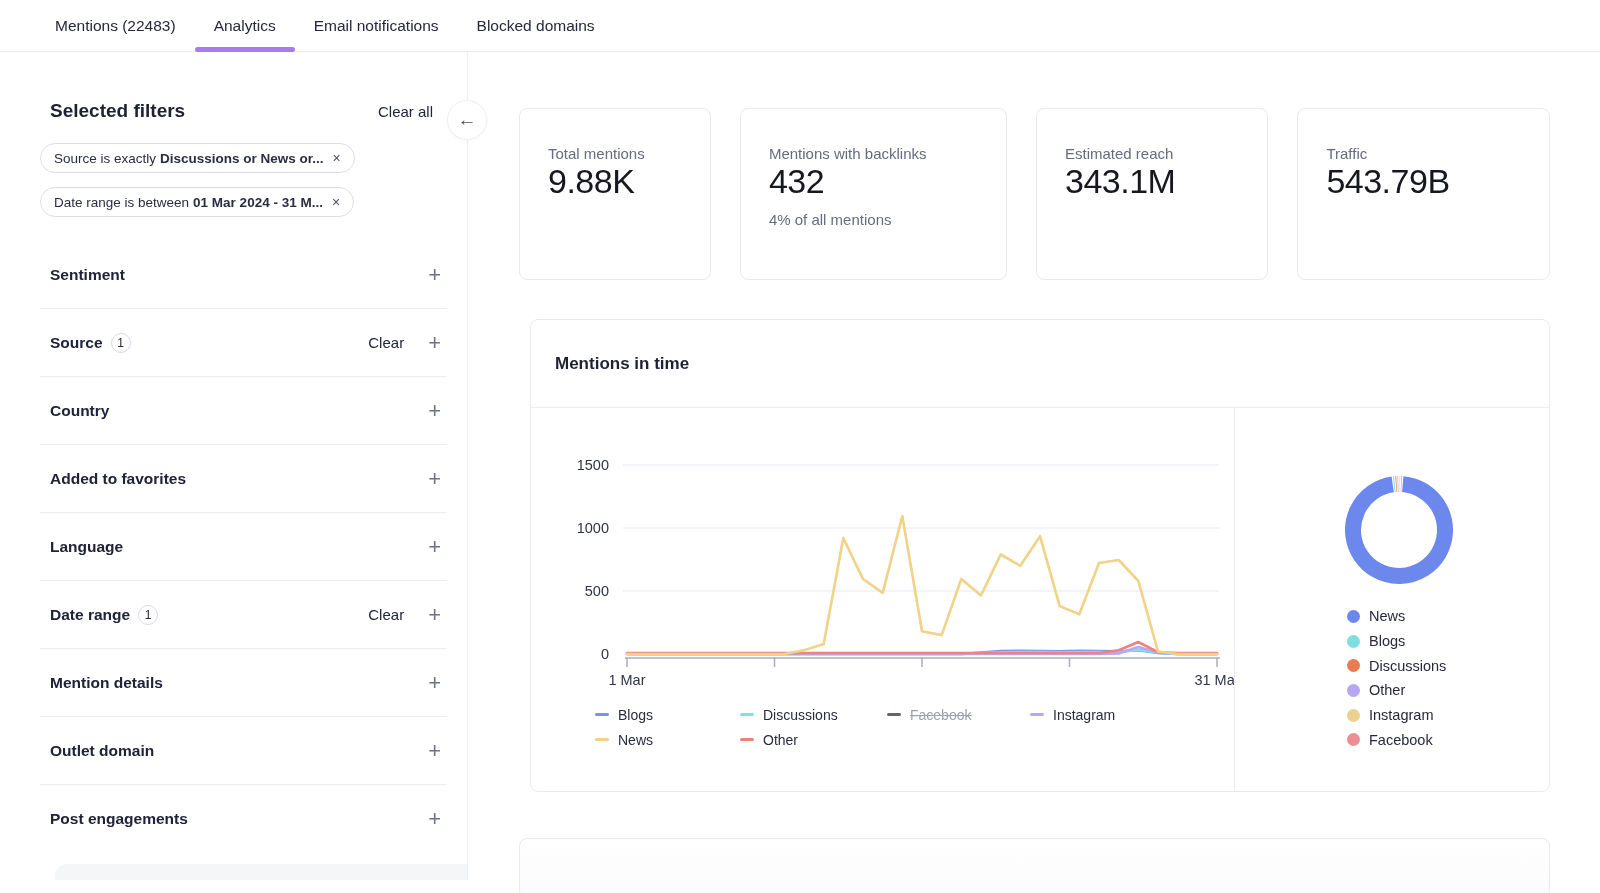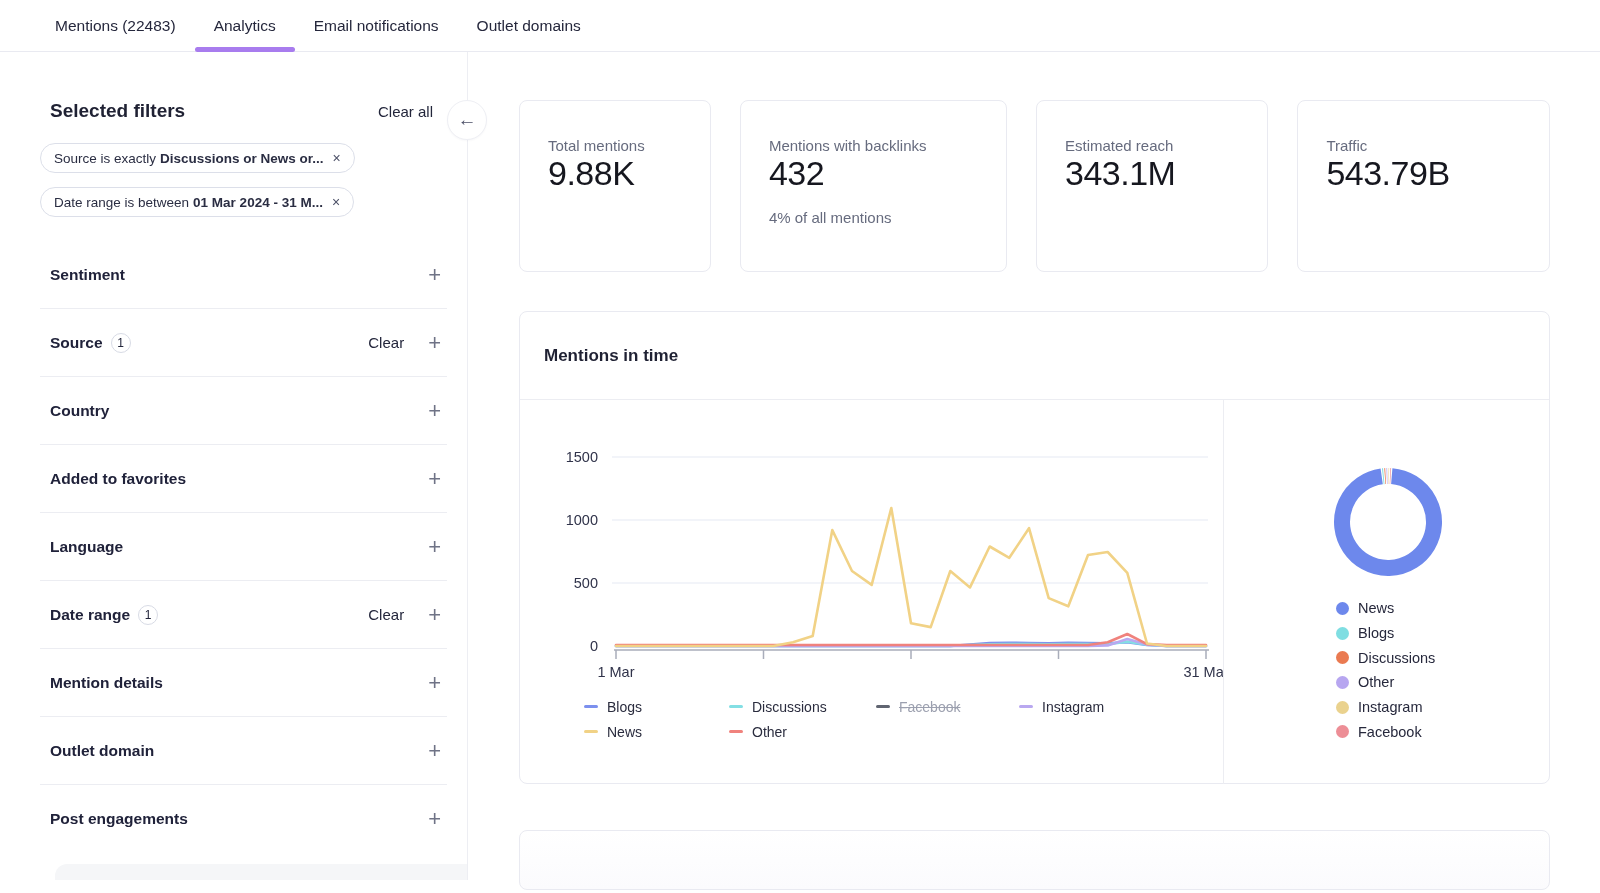--- a/index.html
+++ b/index.html
@@ -43,32 +43,32 @@
     margin-left:8px; border:1px solid #D8DBE5; border-radius:50%; font-size:12px;
     font-weight:400; color:#23263B; }
   .f-spacer { flex:1; }
   .f-clear { font-size:15px; color:#23263B; margin-right:22px; cursor:pointer; }
   .f-plus { font-size:22px; font-weight:300; color:#6F7386; line-height:1; cursor:pointer;
     background:none; border:none; padding:0 2px; }
   .sb-bottom-band { position:absolute; left:55px; right:0; bottom:0; height:16px;
     background:#F5F6F8; border-radius:12px 0 0 0; }
 
   
-  .main { position:absolute; left:468px; top:0; right:0; height:100%; padding:0 50px 0 51px; }
+  .main { position:absolute; left:468px; top:8px; right:0; height:100%; padding:0 50px 0 51px; }
   .stats { display:flex; gap:29px; margin-top:48px; }
   .stat-card { height:172px; border:1px solid #E9EAF1; border-radius:8px; background:#fff;
     padding:36px 28px 0 28px; }
   .stat-card.c0 { width:197px; } .stat-card.c1 { width:275px; }
   .stat-card.c2 { width:239px; } .stat-card.c3 { width:260px; }
   .stat-label { font-size:15px; color:#666B7E; }
   .stat-value { margin-top:0; font-size:34px; color:#16171F; letter-spacing:-.5px; }
-  .stat-sub { margin-top:16px; font-size:15px; color:#666B7E; }
+  .stat-sub { margin-top:10px; font-size:15px; color:#666B7E; }
 
   .chart-card { position:relative; margin-top:39px; height:473px; border:1px solid #E9EAF1;
-    border-radius:8px; background:#fff; }
+    border-radius:8px; background:#fff;margin-left:11px; }
   .chart-title-row { height:88px; display:flex; align-items:center; padding:0 24px;
     border-bottom:1px solid #ECEDF2; }
   .chart-title { font-size:17px; font-weight:700; color:#1F2133; }
   .chart-body { position:relative; height:384px; display:flex; }
   .line-panel { position:relative; width:703px; height:100%; }
   .donut-panel { position:relative; flex:1; height:100%; border-left:1px solid #ECEDF2; }
 
   .lc-legend { position:absolute; left:64px; top:294px; display:grid;
     grid-template-columns:145px 147px 143px auto; grid-auto-rows:25px; column-gap:0; }
   .lg-item { display:flex; align-items:center; font-size:14px; color:#2A2C3E; cursor:pointer; }
@@ -84,21 +84,21 @@
 
   svg text { font-family:"Liberation Sans","DejaVu Sans",sans-serif; }
 </style>
 </head>
 <body>
 
 <header class="tabbar">
   <div class="tab">Mentions (22483)</div>
   <div class="tab active">Analytics</div>
   <div class="tab">Email notifications</div>
-  <div class="tab">Outlet domains</div>
+  <div class="tab">Blocked domains</div>
 </header>
 
 <div class="page">
   <div class="v-divider"></div>
   <button class="collapse-btn">
     <span>←</span>
   </button>
 
   <aside class="sidebar">
     <div class="sb-head">

